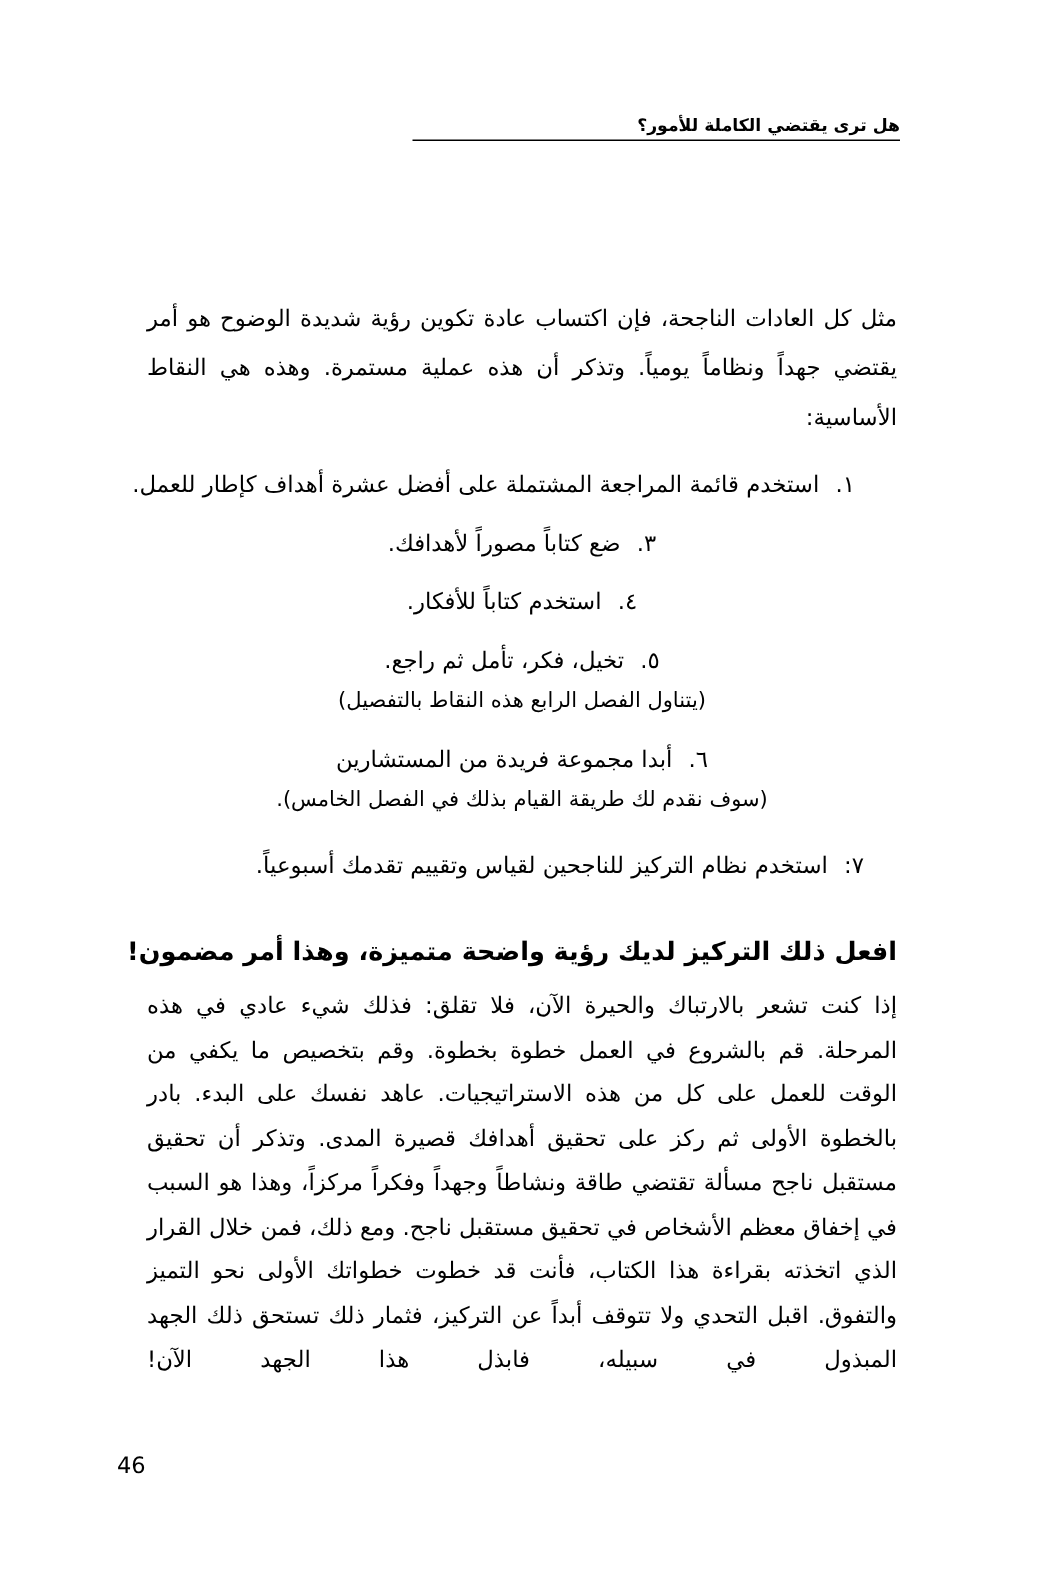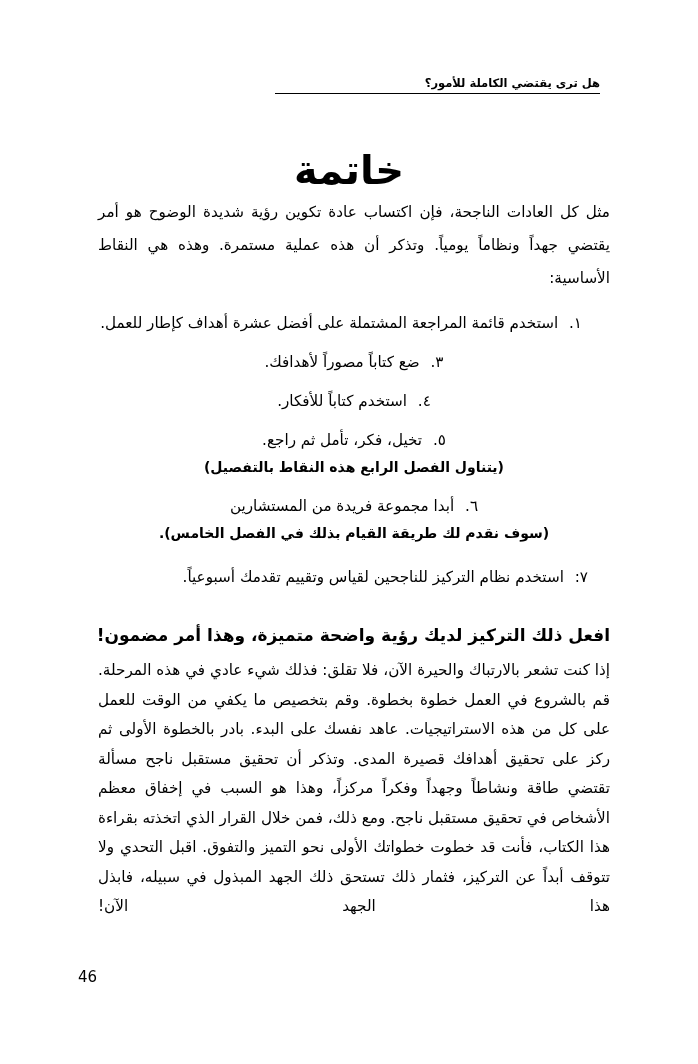--- a/index.html
+++ b/index.html
@@ -53,21 +53,21 @@
     font-weight: bold;
     line-height: 1.35;
     letter-spacing: 1px;
     direction: rtl;
   }
 
   
   .content {
     position: absolute;
     top: 196px;
-    right: 88px;
+    right: 100px;
     left: 98px;
     direction: rtl;
     text-align: justify;
   }
 
   p.body-par {
     margin: 0;
     font-size: 15.2px;
     line-height: 33px;
     text-align: justify;
@@ -95,21 +95,20 @@
   }
   .point-list li .num {
     margin-left: 6px;
   }
   .point-note {
     display: block;
     font-size: 14px;
     line-height: 20px;
     margin-top: 7px;
     white-space: nowrap;
-    font-weight: bold;
   }
   .point-list li.item-7 {
     text-align: right;
     padding-right: 22px;
     margin-top: 24px;
   }
 
   
   .closing-heading {
     margin: 36px 0 9px 0;
@@ -143,21 +142,20 @@
 </style>
 </head>
 <body>
 
 <div class="page">
 
   <div class="running-header">
     <span class="running-header-text">هل ترى يقتضي الكاملة للأمور؟</span>
   </div>
 
-  <h1 class="chapter-title">خاتمة</h1>
 
   <div class="content">
 
     <p class="body-par">مثل كل العادات الناجحة، فإن اكتساب عادة تكوين رؤية شديدة الوضوح هو أمر يقتضي جهداً ونظاماً يومياً. وتذكر أن هذه عملية مستمرة. وهذه هي النقاط الأساسية:</p>
 
     <ol class="point-list">
       <li class="item-1">
         <span class="num">١.</span>
         <span>استخدم قائمة المراجعة المشتملة على أفضل عشرة أهداف كإطار للعمل.</span>
       </li>

